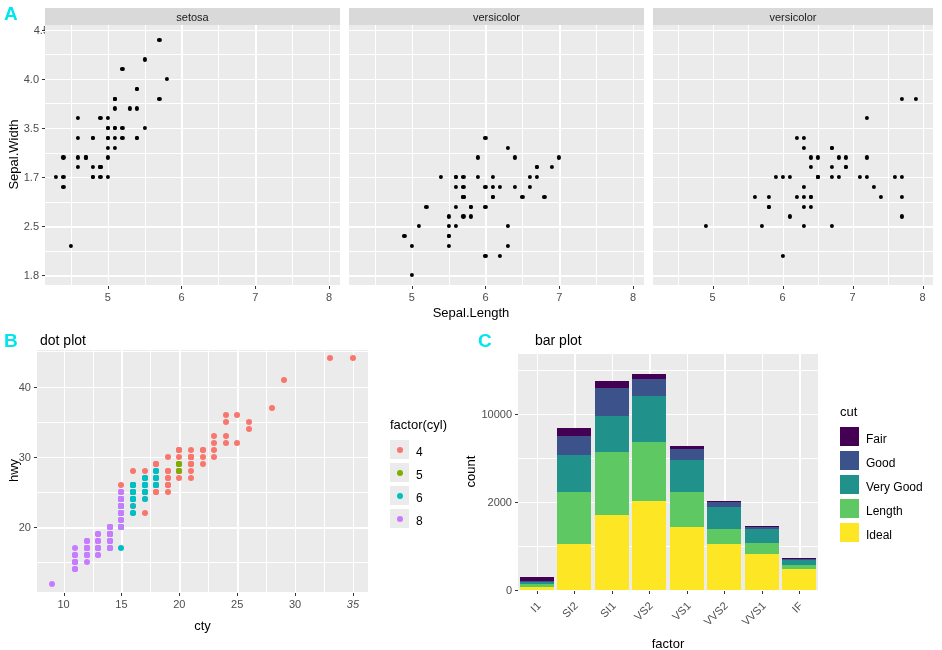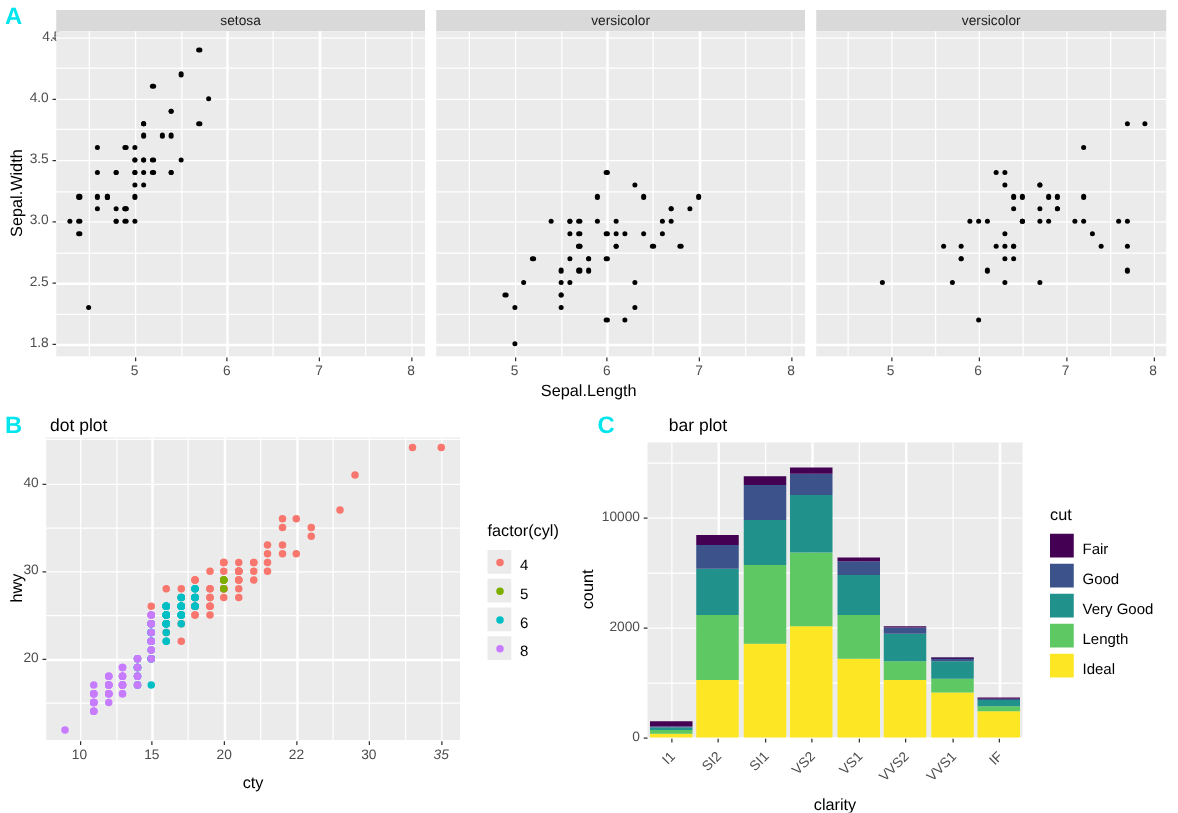--- a/index.html
+++ b/index.html
@@ -133,21 +133,21 @@
 
   <div>
     <div class="panel-label" style="left:4px; top:4px;">A</div>
     <div id="A-axis-y-title" class="axis-title axis-title-y" style="left: -42px; top: 148px; width: 110px; text-align: center; transform: rotate(-90deg);">Sepal.Width</div>
     <div id="A-axis-x-title" class="axis-title" style="left: 0px; top: 306px; width: 942px; text-align: center;">Sepal.Length</div>
     <div id="A-plot">
         <div class="tick-label tick-label-y" style="left:7px; top:275.188679245283px; width:32px;">1.8</div>
         <div class="tick-mark tick-y" style="left:41.5px; top:275.188679245283px;"></div>
         <div class="tick-label tick-label-y" style="left:7px; top:226.1320754716981px; width:32px;">2.5</div>
         <div class="tick-mark tick-y" style="left:41.5px; top:226.1320754716981px;"></div>
-        <div class="tick-label tick-label-y" style="left:7px; top:177.07547169811318px; width:32px;">3.0</div>
+        <div class="tick-label tick-label-y" style="left:7px; top:177.07547169811318px; width:32px;">1.7</div>
         <div class="tick-mark tick-y" style="left:41.5px; top:177.07547169811318px;"></div>
         <div class="tick-label tick-label-y" style="left:7px; top:128.01886792452828px; width:32px;">3.5</div>
         <div class="tick-mark tick-y" style="left:41.5px; top:128.01886792452828px;"></div>
         <div class="tick-label tick-label-y" style="left:7px; top:78.96226415094338px; width:32px;">4.0</div>
         <div class="tick-mark tick-y" style="left:41.5px; top:78.96226415094338px;"></div>
         <div class="tick-label tick-label-y" style="left:17px; top:29.90566037735846px; width:32px;">4.5</div>
         <div class="tick-mark tick-y" style="left:41.5px; top:29.90566037735846px;"></div>
         <div class="strip" style="left:45px; top:8px; width:295px; height:17px;">
           <span>setosa</span>
         </div>
@@ -662,21 +662,21 @@
         <div class="tick-mark tick-y" style="left:33.5px; top:456.93023255813955px;"></div>
         <div class="tick-label tick-label-y" style="left:-1px; top:386.58139534883725px; width:32px;">40</div>
         <div class="tick-mark tick-y" style="left:33.5px; top:386.58139534883725px;"></div>
         <div class="tick-mark tick-x" style="left:63.61888111888112px; top:593px;"></div>
         <div class="tick-label tick-label-x" style="left:63.61888111888112px; top:599px;">10</div>
         <div class="tick-mark tick-x" style="left:121.48601398601399px; top:593px;"></div>
         <div class="tick-label tick-label-x" style="left:121.48601398601399px; top:599px;">15</div>
         <div class="tick-mark tick-x" style="left:179.35314685314685px; top:593px;"></div>
         <div class="tick-label tick-label-x" style="left:179.35314685314685px; top:599px;">20</div>
         <div class="tick-mark tick-x" style="left:237.22027972027976px; top:593px;"></div>
-        <div class="tick-label tick-label-x" style="left:237.22027972027976px; top:599px;">22</div>
+        <div class="tick-label tick-label-x" style="left:237.22027972027976px; top:599px;">25</div>
         <div class="tick-mark tick-x" style="left:295.0874125874126px; top:593px;"></div>
         <div class="tick-label tick-label-x" style="left:295.0874125874126px; top:599px;">30</div>
         <div class="tick-mark tick-x" style="left:352.9545454545455px; top:593px;"></div>
         <div class="tick-label tick-label-x" style="left:352.9545454545455px; top:599px;font-style:italic;">35</div>
       </div>
     <div id="B-legend" class="legend">
         <div class="legend-title" style="left:390px; top:418px;">factor(cyl)</div>
         <div class="legend-key" style="left:390px; top:440px; width:19px; height:19px;">
           <div class="legend-dot" style="background:#F8766D;"></div>
         </div>
@@ -693,21 +693,21 @@
           <div class="legend-dot" style="background:#C77CFF;"></div>
         </div>
         <div class="legend-label" style="left:416px; top:515px;">8</div>
       </div>
   </div>
 
   <div>
     <div class="panel-label" style="left:478px; top:331px;">C</div>
     <div class="plot-title" style="left:535px; top:333px;">bar plot</div>
     <div id="C-axis-y-title" class="axis-title axis-title-y" style="left: 415px; top: 465px; width: 110px; text-align: center; transform: rotate(-90deg);">count</div>
-    <div id="C-axis-x-title" class="axis-title" style="left: 518px; top: 637px; width: 300px; text-align: center;">clarity</div>
+    <div id="C-axis-x-title" class="axis-title" style="left: 518px; top: 637px; width: 300px; text-align: center;">factor</div>
     <div id="C-plot">
         <div class="plot-bg" style="left:518px; top:354px; width:300px; height:236px;">
           <div class="grid-line grid-major-h" style="top:236px;"></div>
           <div class="grid-line grid-major-h" style="top:147.94029850746267px;"></div>
           <div class="grid-line grid-major-h" style="top:59.88059701492534px;"></div>
           <div class="grid-line grid-minor-h" style="top:191.9701492537314px;"></div>
           <div class="grid-line grid-minor-h" style="top:103.91044776119406px;"></div>
           <div class="grid-line grid-minor-h" style="top:15.850746268656735px;"></div>
           <div class="grid-line grid-major-v" style="left:18.75px;"></div>
           <div class="grid-line grid-major-v" style="left:56.25px;"></div>

